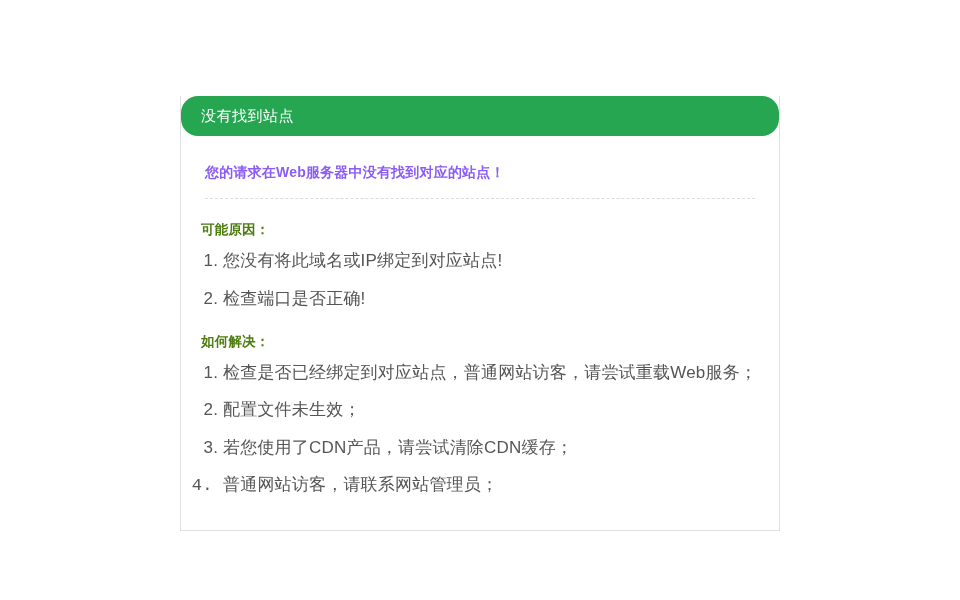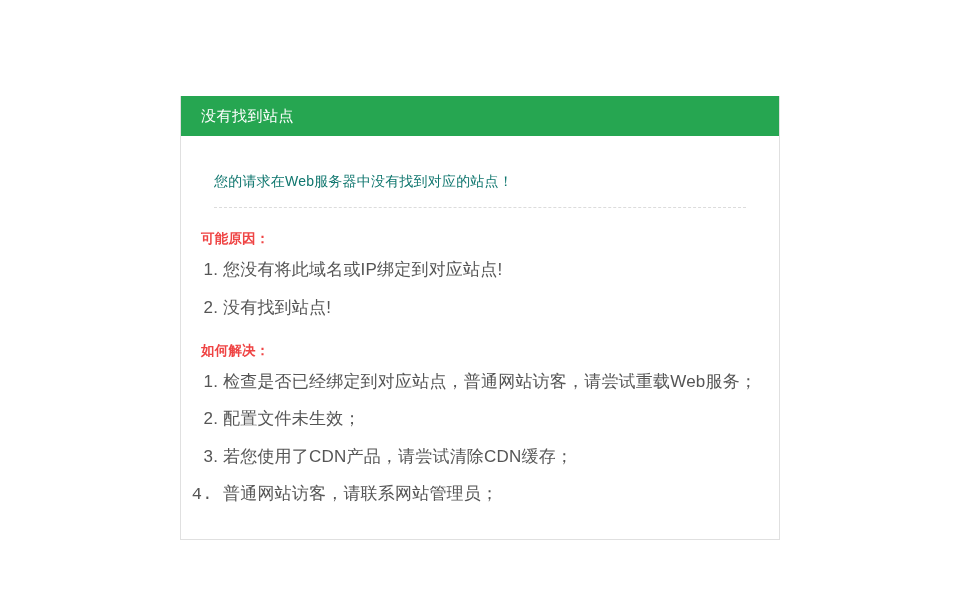--- a/index.html
+++ b/index.html
@@ -30,36 +30,37 @@
     box-sizing: border-box;
   }
   .panel-header {
     background: #26a651;
     color: #ffffff;
     height: 40px;
     line-height: 40px;
     padding: 0 0 0 20px;
     font-size: 15px;
     letter-spacing: 0.5px;
+    border-radius: 17px;
   }
   .panel-body {
     padding: 0 20px 18px 20px;
     box-sizing: border-box;
   }
   .alert {
-    color: #0f766e;
+    color: #8b5cf6;
     font-size: 14px;
-    font-weight: normal;
+    font-weight: bold;
     padding: 24px 0 16px 0;
     border-bottom: 1px dashed #dcdcdc;
-    margin: 13px;
+    margin: 4px;
     letter-spacing: 0.2px;
   }
   .section-title {
-    color: #ef4444;
+    color: #4d7c0f;
     font-size: 13.5px;
     font-weight: bold;
     margin: 22px 0 10px 0;
     letter-spacing: 0.2px;
   }
   ol.reason-list, ol.solution-list {
     margin: 0;
     padding-left: 22px;
     color: #555555;
     font-size: 17px;
@@ -84,21 +85,21 @@
   <div class="panel">
     <div class="panel-header">
       <span>没有找到站点</span>
     </div>
     <div class="panel-body">
       <p class="alert">您的请求在Web服务器中没有找到对应的站点！</p>
 
       <div class="section-title">可能原因：</div>
       <ol class="reason-list">
         <li>您没有将此域名或IP绑定到对应站点!</li>
-        <li>没有找到站点!</li>
+        <li>检查端口是否正确!</li>
       </ol>
 
       <div class="section-title">如何解决：</div>
       <ol class="solution-list">
         <li>检查是否已经绑定到对应站点，普通网站访客，请尝试重载Web服务；</li>
         <li>配置文件未生效；</li>
         <li>若您使用了CDN产品，请尝试清除CDN缓存；</li>
         <li>普通网站访客，请联系网站管理员；</li>
       </ol>
     </div>

